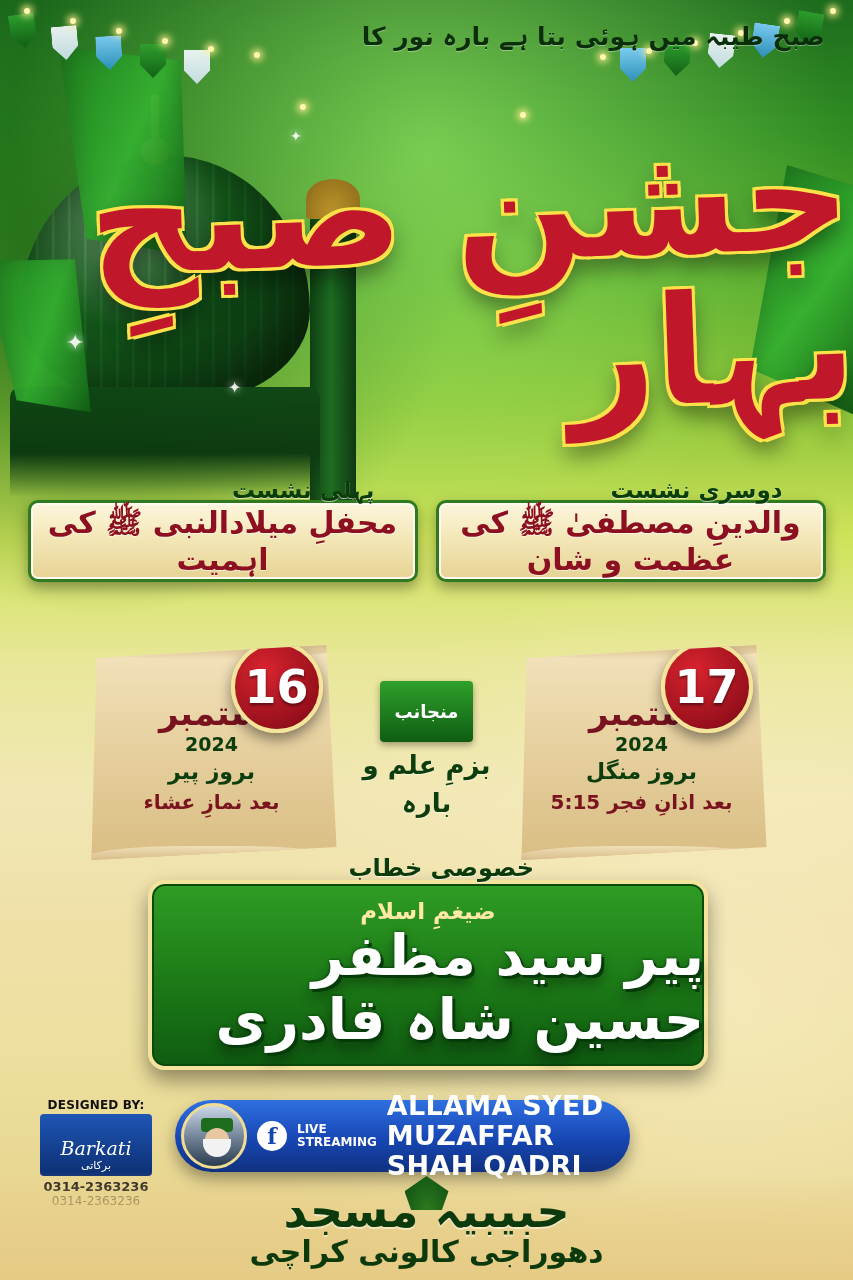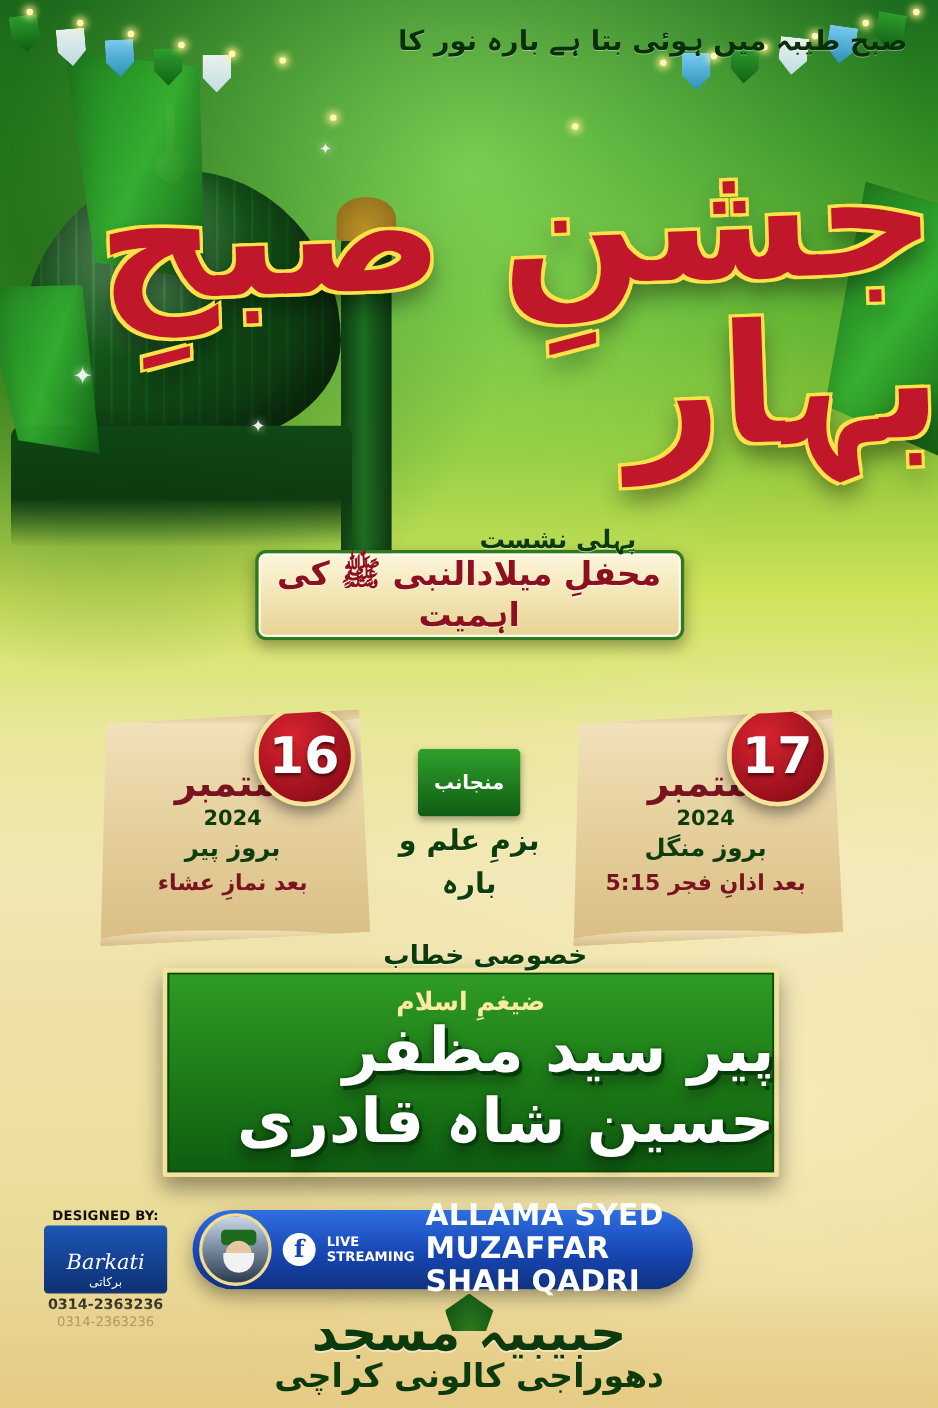--- a/index.html
+++ b/index.html
@@ -218,21 +218,21 @@
   .mid-ribbon .line2 {
     margin-top: 8px; font-size: 26px; font-weight: 700; color: #0d3d0d;
     text-shadow: 0 1px 0 rgba(255,255,255,.5);
   }
 
   
   .speaker-panel {
     position: absolute; top: 880px; left: 148px; width: 560px; height: 190px;
     background: linear-gradient(180deg,#2f9c24 0%,#1c7a17 55%,#0f5c11 100%);
     border: 4px solid #f3e39c;
-    border-radius: 2px;
+    border-radius: 17px;
     box-shadow: 0 10px 20px rgba(0,0,0,.4), inset 0 0 0 2px #0b4a0d;
     display: flex; flex-direction: column; align-items: center; justify-content: center;
     direction: rtl;
   }
   .khitab {
     position: absolute; top: -30px; right: 170px;
     font-size: 24px; font-weight: 700; color: #0b3a0b;
     text-shadow: 0 1px 0 rgba(255,255,255,.6);
   }
   .speaker-pre { font-size: 23px; font-weight: 700; color: #ffe9a3; }
@@ -376,20 +376,24 @@
 
   <div class="title-wrap">
     <div class="title-main">جشنِ صبحِ بہار</div>
   </div>
 
   <div class="sessions">
     <div class="session">
       <div class="session-title">پہلی نشست</div>
       <div class="session-text">محفلِ میلادالنبی ﷺ کی اہمیت</div>
     </div>
+    <div class="session">
+      <div class="session-title">دوسری نشست</div>
+      <div class="session-text">والدینِ مصطفیٰ ﷺ کی عظمت و شان</div>
+    </div>
   </div>
 
   <div class="scrolls">
 
     <div class="scroll">
       <div class="scroll-curl top"></div>
       <div class="scroll-curl bot"></div>
       <div class="scroll-body">
         <div class="scroll-month">ستمبر</div>
         <div class="scroll-year">2024</div>

